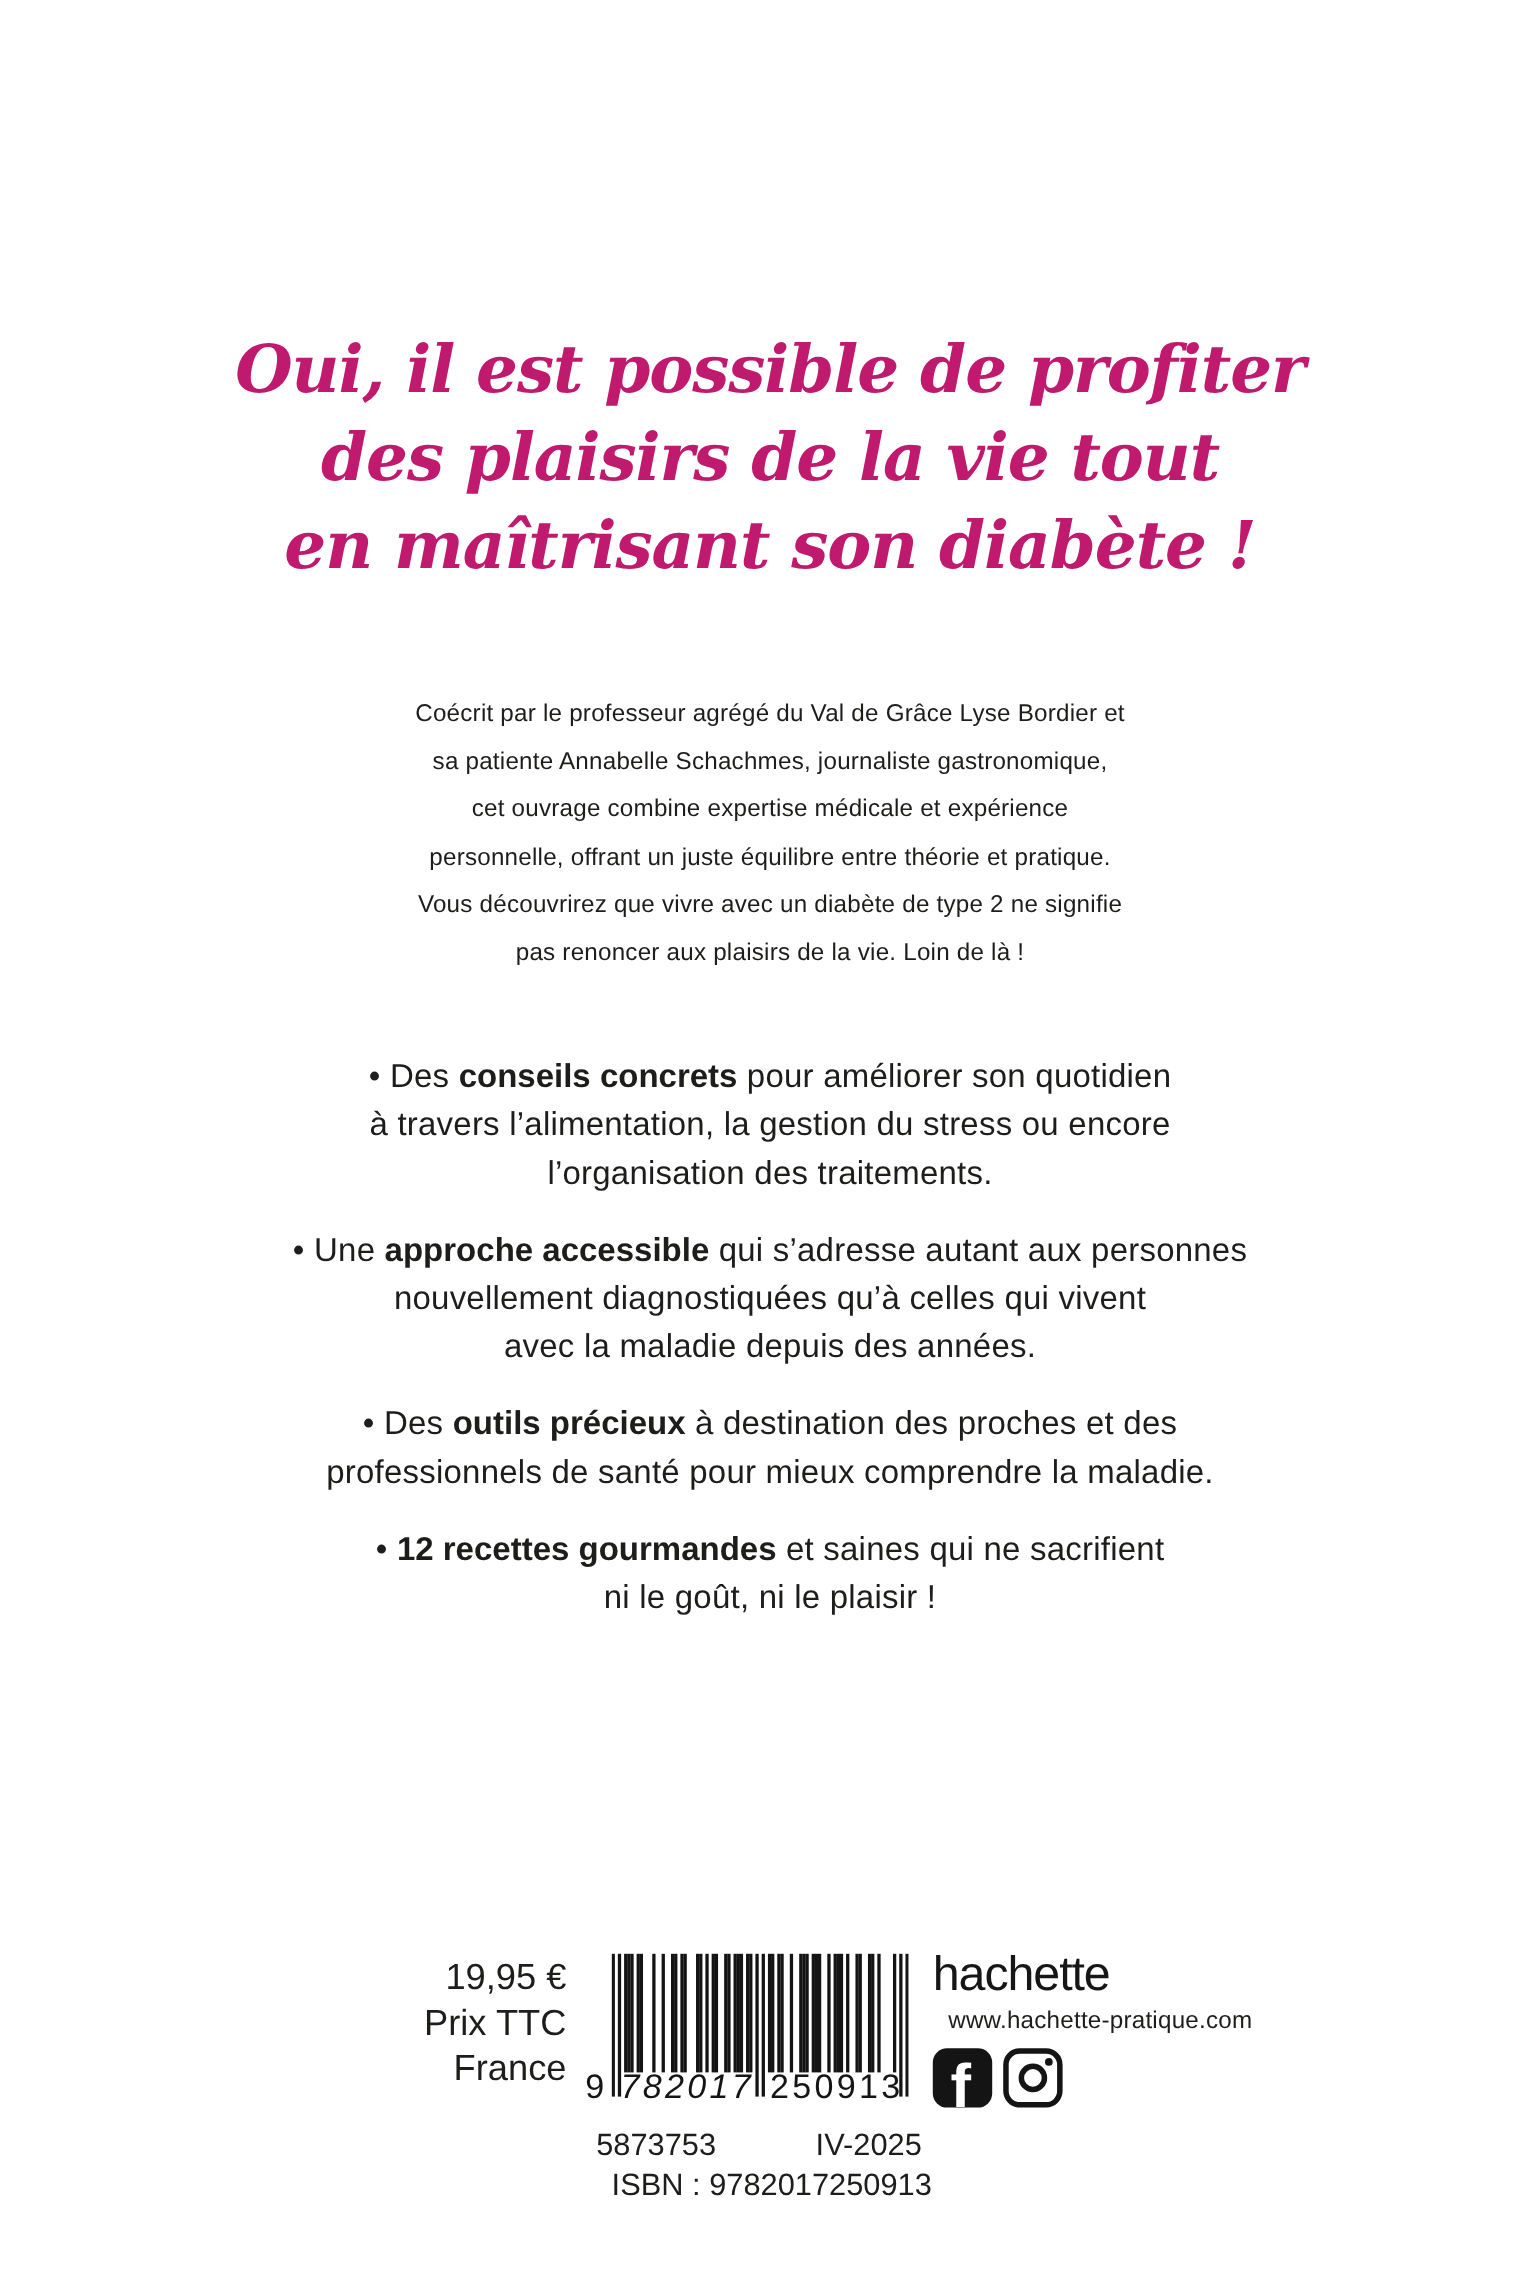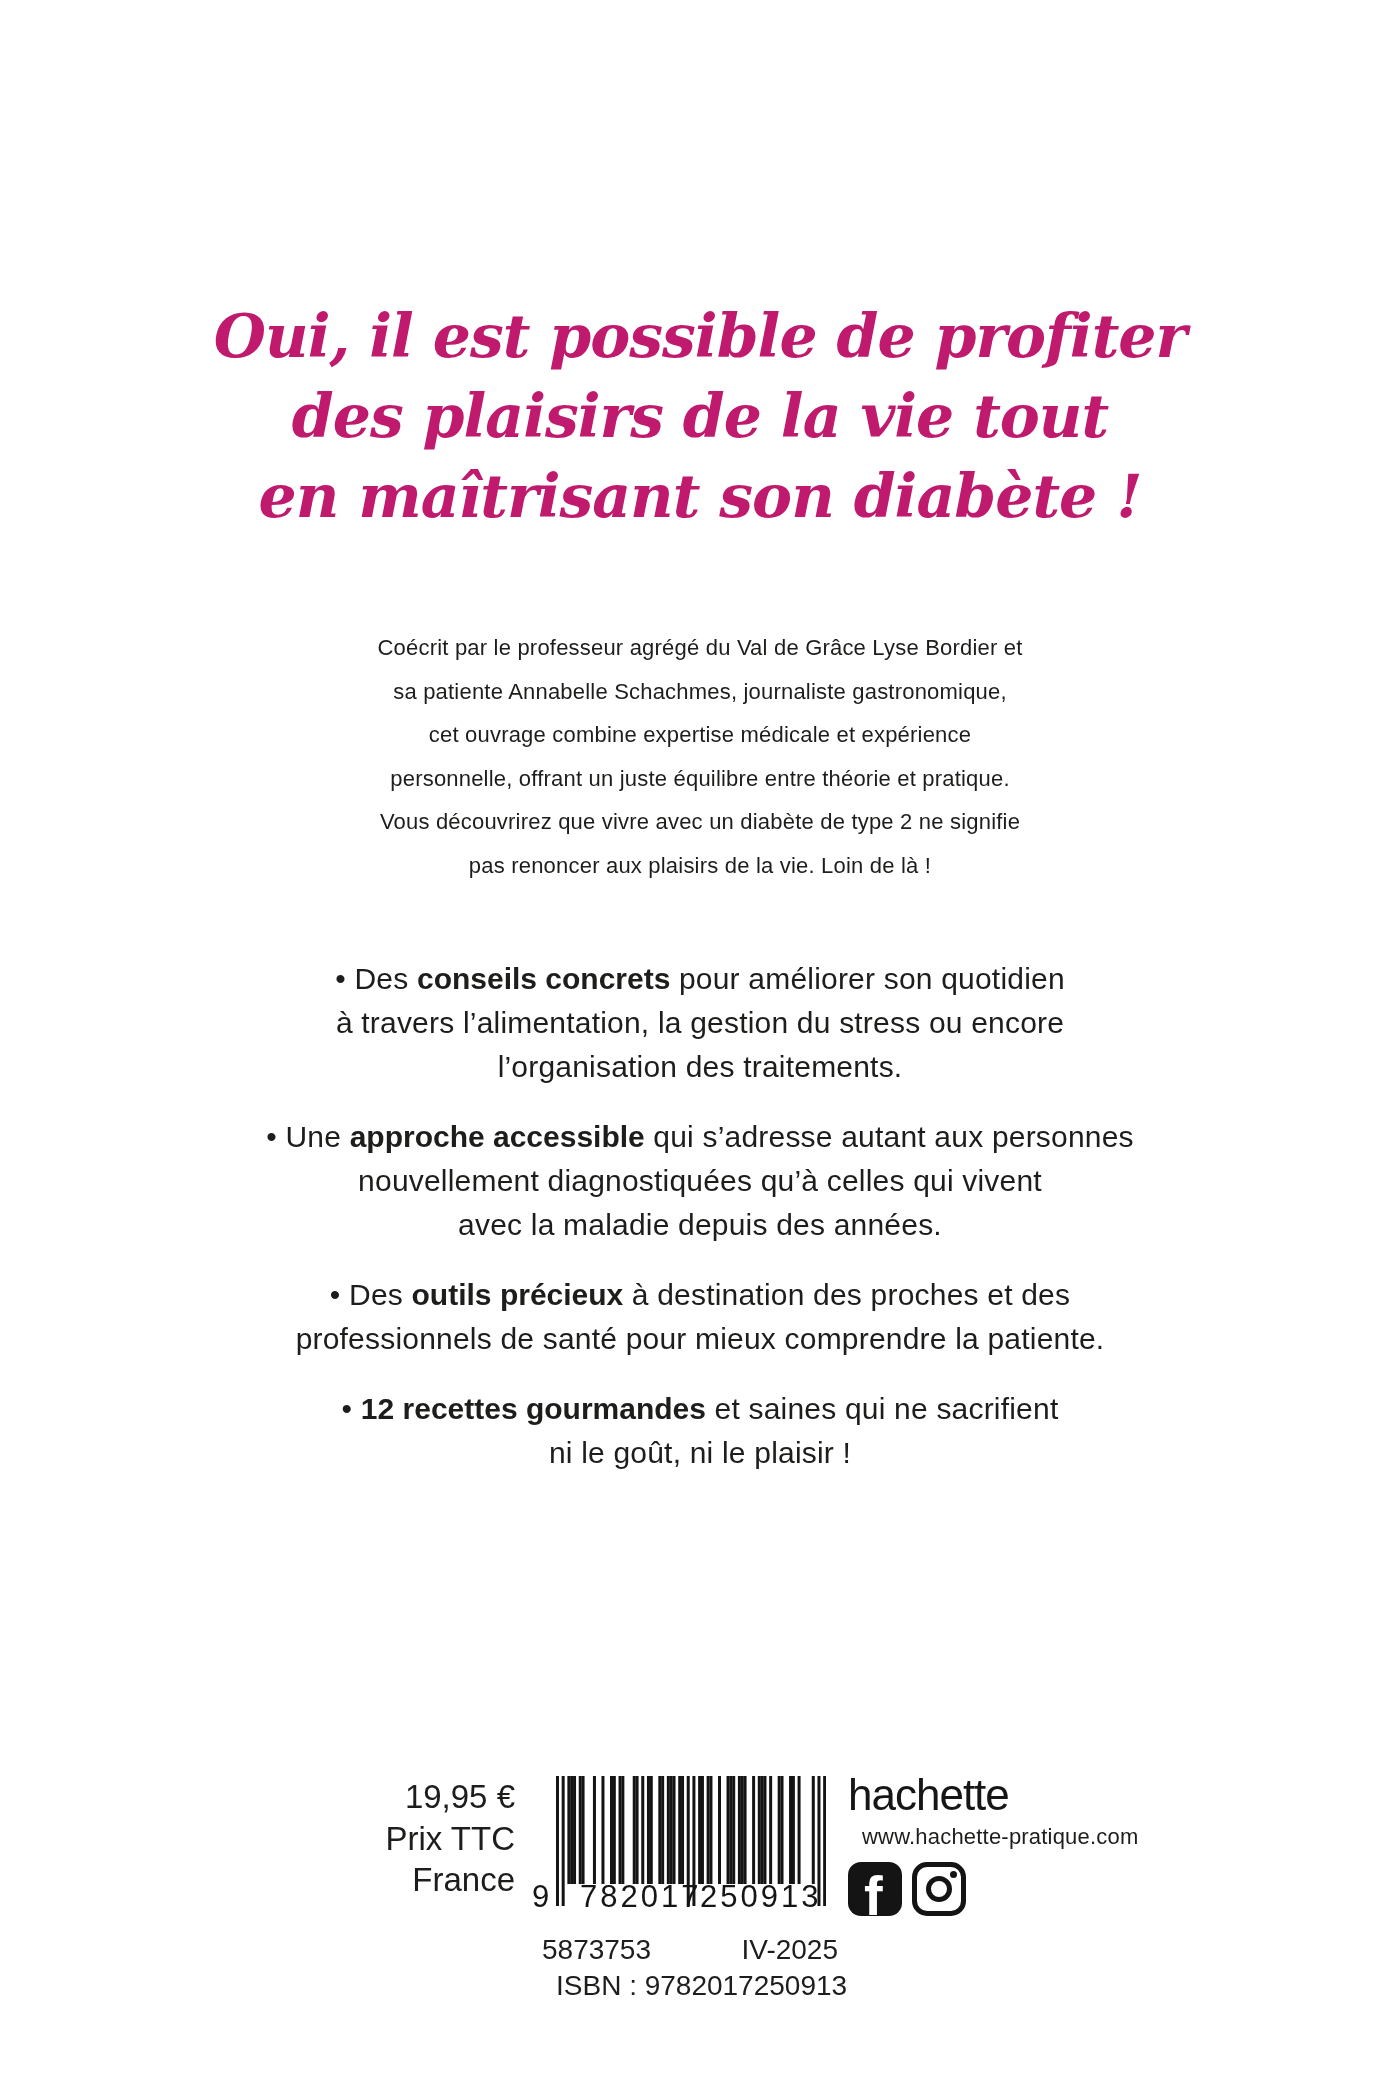--- a/index.html
+++ b/index.html
@@ -75,21 +75,21 @@
   .bc-digit {
     position: absolute;
     top: 104px;
     font-weight: 300;
     font-size: 31px;
     line-height: 34px;
     letter-spacing: 3px;
     color: #151515;
   }
   .bc-first { left: -24px; }
-  .bc-g1 { left: 24px; width: 116px; text-align: left; }
+  .bc-g1 { left: 8px; width: 116px; text-align: left; font-style: italic; }
   .bc-g2 { left: 144px; width: 116px; text-align: center; }
 
   .refs {
     position: absolute;
     left: -14px; top: 158px;
     width: 296px;
     display: flex;
     justify-content: space-between;
     font-weight: 400;
     font-size: 28px;
@@ -179,21 +179,21 @@
 pas renoncer aux plaisirs de la vie. Loin de là !</p>
 
   <div class="bullets">
     <p class="bullet"><span>• Des </span><b>conseils concrets</b><span> pour améliorer son quotidien
 à travers l’alimentation, la gestion du stress ou encore
 l’organisation des traitements.</span></p>
     <p class="bullet"><span>• Une </span><b>approche accessible</b><span> qui s’adresse autant aux personnes
 nouvellement diagnostiquées qu’à celles qui vivent
 avec la maladie depuis des années.</span></p>
     <p class="bullet"><span>• Des </span><b>outils précieux</b><span> à destination des proches et des
-professionnels de santé pour mieux comprendre la patiente.</span></p>
+professionnels de santé pour mieux comprendre la maladie.</span></p>
     <p class="bullet"><span>• </span><b>12 recettes gourmandes</b><span> et saines qui ne sacrifient
 ni le goût, ni le plaisir !</span></p>
   </div>
 
   <div class="price">
     <div>19,95 €</div>
     <div>Prix TTC</div>
     <div>France</div>
   </div>
 

